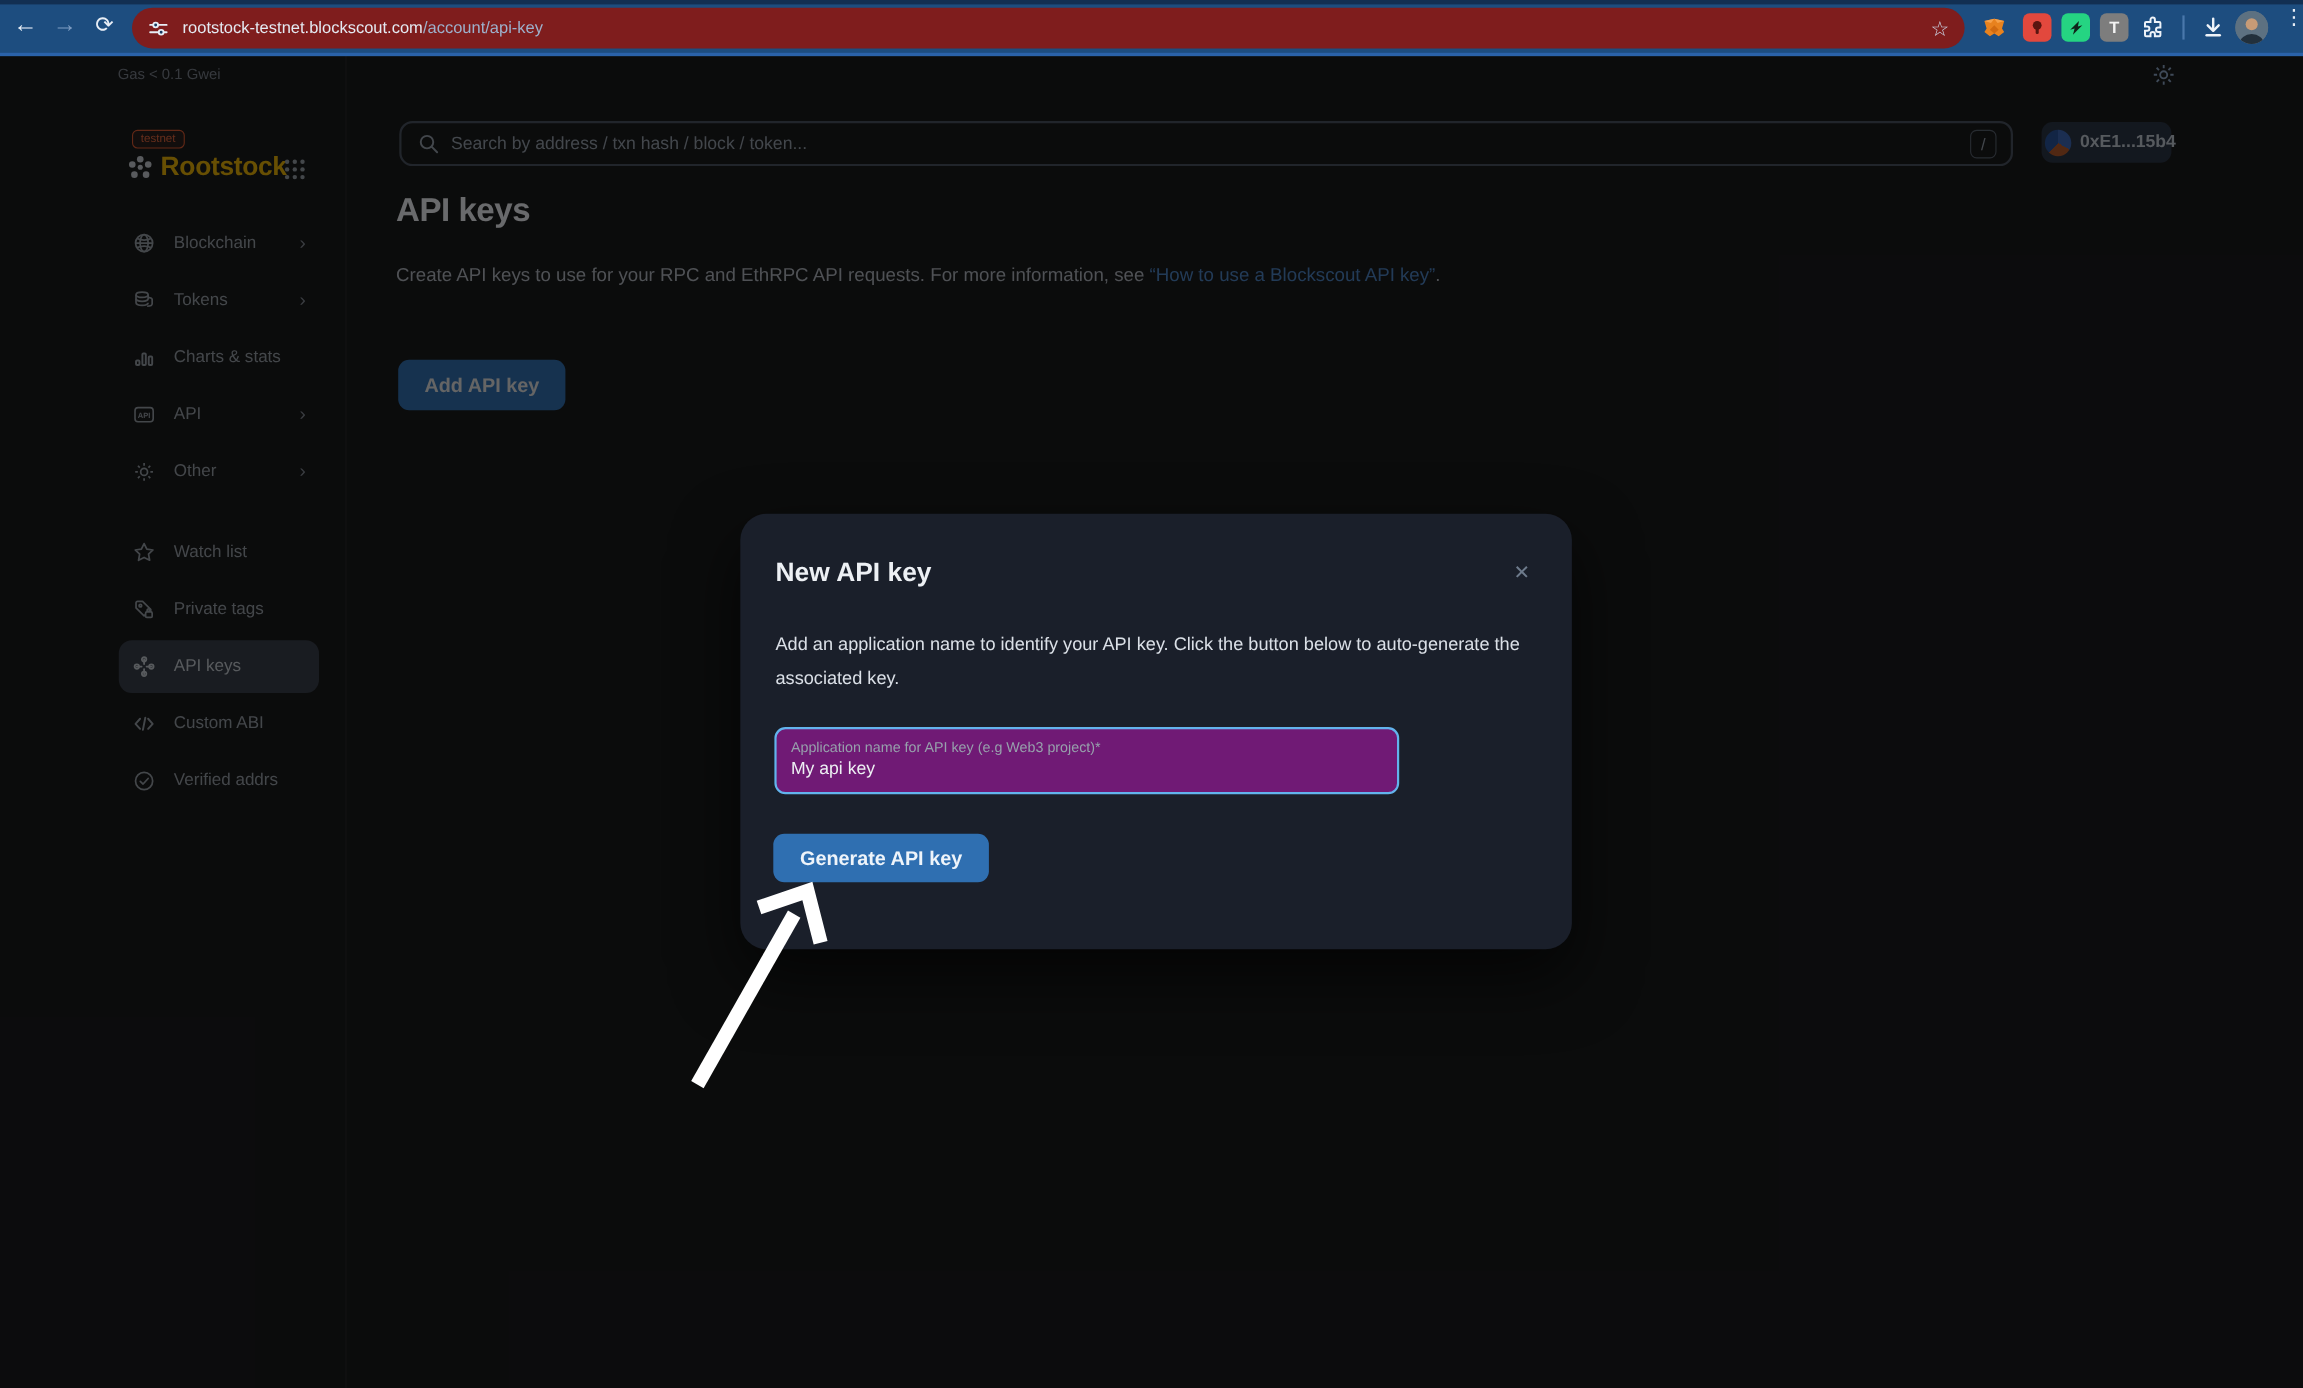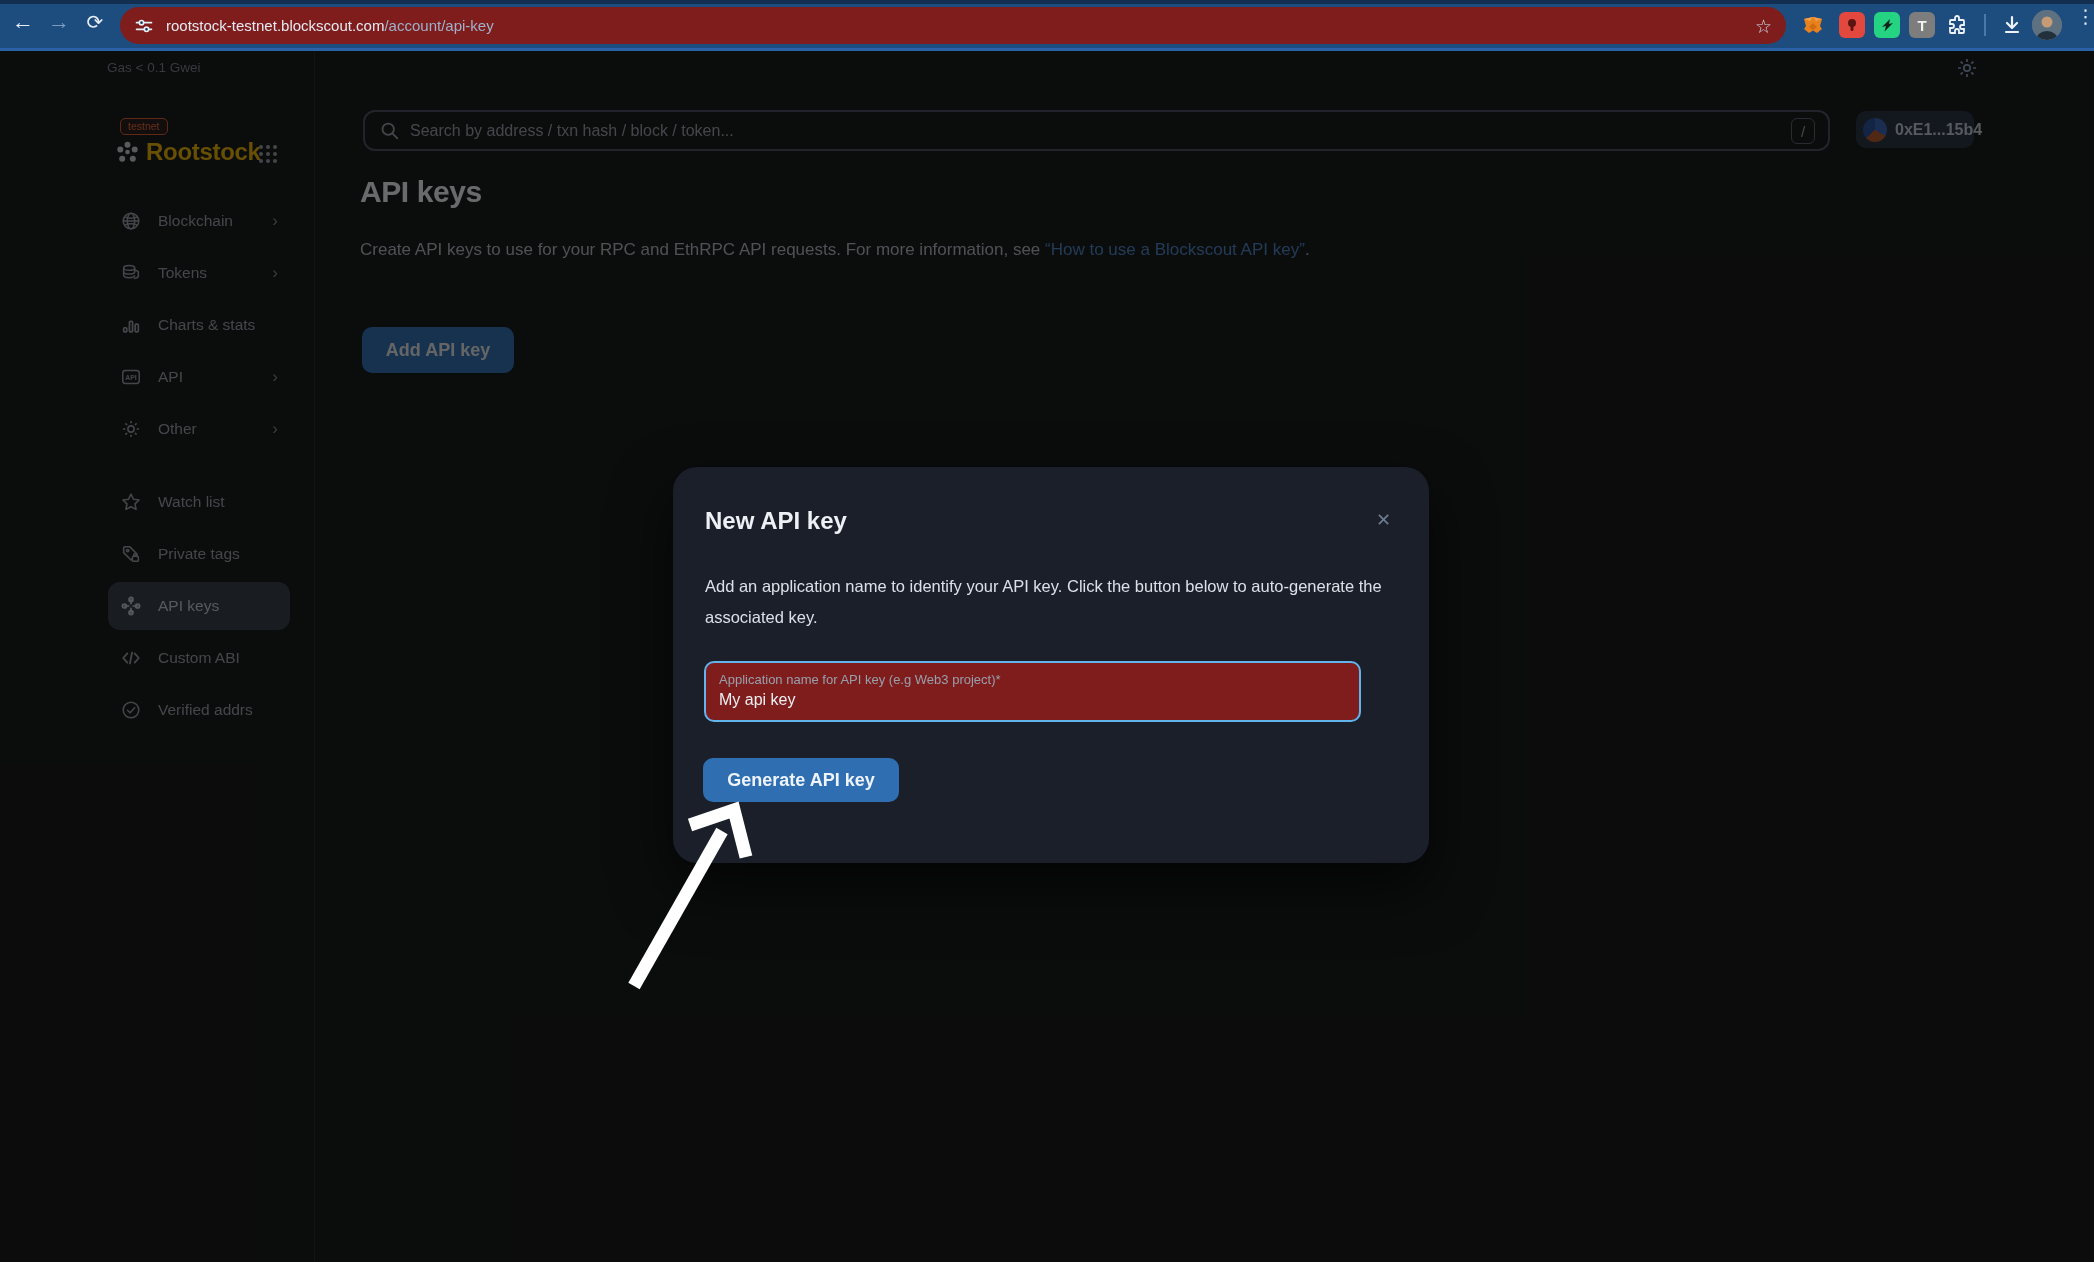--- a/index.html
+++ b/index.html
@@ -64,21 +64,21 @@
   .page-desc a{color:#4f86c6;text-decoration:none;}
   .add-btn{left:362px;top:327px;width:152px;height:46px;border-radius:10px;background:#3273b5;
            display:flex;align-items:center;justify-content:center;font-size:18px;font-weight:700;color:#e5e5e5;}
 
   
   .modal{left:673px;top:467px;width:756px;height:396px;border-radius:24px;background:#1a1f2a;z-index:30;
          box-shadow:0 25px 60px rgba(0,0,0,0.65);}
   .modal-title{position:absolute;left:32px;top:40px;font-size:24px;font-weight:600;color:#edf0f4;}
   .modal-close{position:absolute;right:38px;top:44px;font-size:18px;color:#6e7b8c;line-height:1;}
   .modal-body{position:absolute;left:32px;top:104px;width:700px;font-size:16.5px;line-height:31px;color:#dbe0e7;}
-  .fld{position:absolute;left:31px;top:194px;width:657px;height:61px;border:2px solid #63b3ed;border-radius:10px;background:#7f1d1d;}
+  .fld{position:absolute;left:31px;top:194px;width:568px;height:61px;border:2px solid #63b3ed;border-radius:10px;background:#701a75;}
   .fld-label{position:absolute;left:13px;top:9px;font-size:13px;color:#97a0ac;}
   .fld-input{position:absolute;left:13px;top:28px;width:650px;border:none;outline:none;background:transparent;
              font-size:16px;font-weight:500;color:#edf0f3;padding:0;}
   .gen-btn{position:absolute;left:30px;top:291px;width:196px;height:44px;border-radius:10px;background:#2f6fb1;
            display:flex;align-items:center;justify-content:center;font-size:18px;font-weight:700;color:#eef4fa;}
 
   .arrow-svg{position:absolute;left:0;top:0;z-index:40;pointer-events:none;}
   svg.icon{display:block;}
 </style>
 </head>
@@ -276,21 +276,21 @@
   </div>
 
   <div class="abs searchbar" style="z-index:5;">
     <svg class="search-ic icon" viewBox="0 0 24 24" fill="none" stroke="currentColor" stroke-width="2" stroke-linecap="round">
       <circle cx="10.5" cy="10.5" r="6.5"></circle>
         <line x1="15.5" y1="15.5" x2="21" y2="21"></line>
     </svg>
     <span class="search-ph">Search by address / txn hash / block / token...</span>
     <span class="kbd-slash">/</span>
   </div>
-  <div class="abs account-pill" style="z-index:5;">
+  <div class="abs account-pill" style="z-index:5;justify-content:center;">
     <span class="account-avatar"></span>
     <span class="account-label">0xE1...15b4</span>
   </div>
 
   <div class="abs page-title" style="z-index:5;">API keys</div>
   <div class="abs page-desc" style="z-index:5;"><span>Create API keys to use for your RPC and EthRPC API requests. For more information, see </span><a href="#">“How to use a Blockscout API key”</a><span>.</span></div>
   <div class="abs add-btn" style="z-index:5;">Add API key</div>
 
   <div class="dim-overlay"></div>
 

